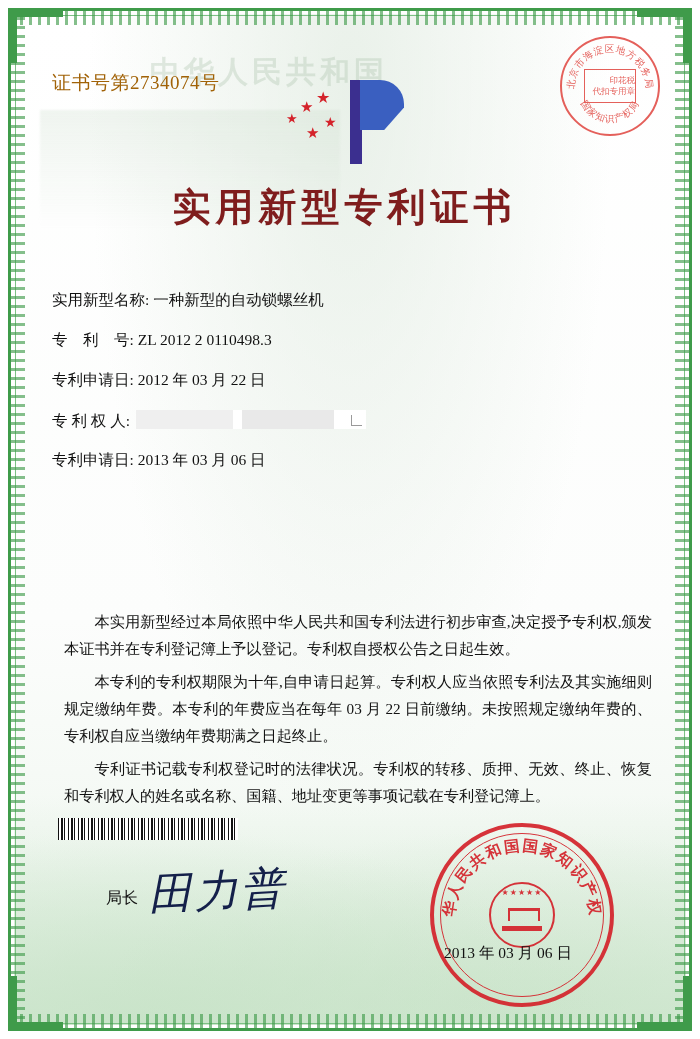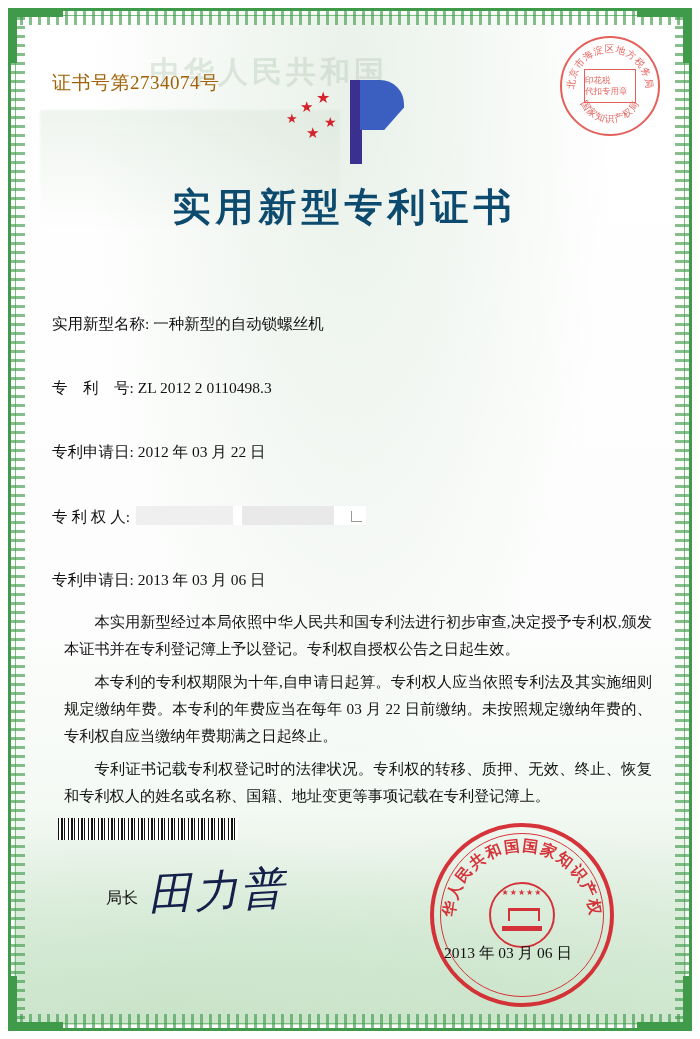--- a/index.html
+++ b/index.html
@@ -164,38 +164,37 @@
 
   .title {
     position: absolute;
     left: 0;
     right: 11px;
     top: 182px;
     text-align: center;
     font-size: 38px;
     font-weight: bold;
     letter-spacing: 5px;
-    color: #0c4a6e;
+    color: #7f1d1d;
     font-family: "DejaVu Sans", sans-serif;
   }
 
   
   .fields {
     position: absolute;
     left: 52px;
     top: 290px;
     width: 600px;
     font-size: 15.5px;
     color: #111;
   }
   .frow {
     position: relative;
     height: 40px;
     white-space: nowrap;
-    margin-top: 24px;
   }
   .flabel {
     display: inline-block;
     color: #111;
   }
   .fvalue {
     display: inline-block;
     color: #111;
   }
   .redacted {
@@ -369,21 +368,21 @@
   .seal-tax .inner-box {
     position: absolute;
     left: 50%;
     top: 50%;
     transform: translate(-50%,-50%);
     width: 52px;
     height: 34px;
     border: 1.5px solid #e0453f;
     font-size: 8.5px;
     line-height: 11px;
-    text-align: left;
+    text-align: right;
     padding-top: 5px;
     box-sizing: border-box;
     font-family: "DejaVu Sans", sans-serif;
   }
   .seal-tax svg text {
     fill: #e0453f;
     font-size: 9.5px;
     font-family: "DejaVu Sans", sans-serif;
     letter-spacing: 1px;
   }

